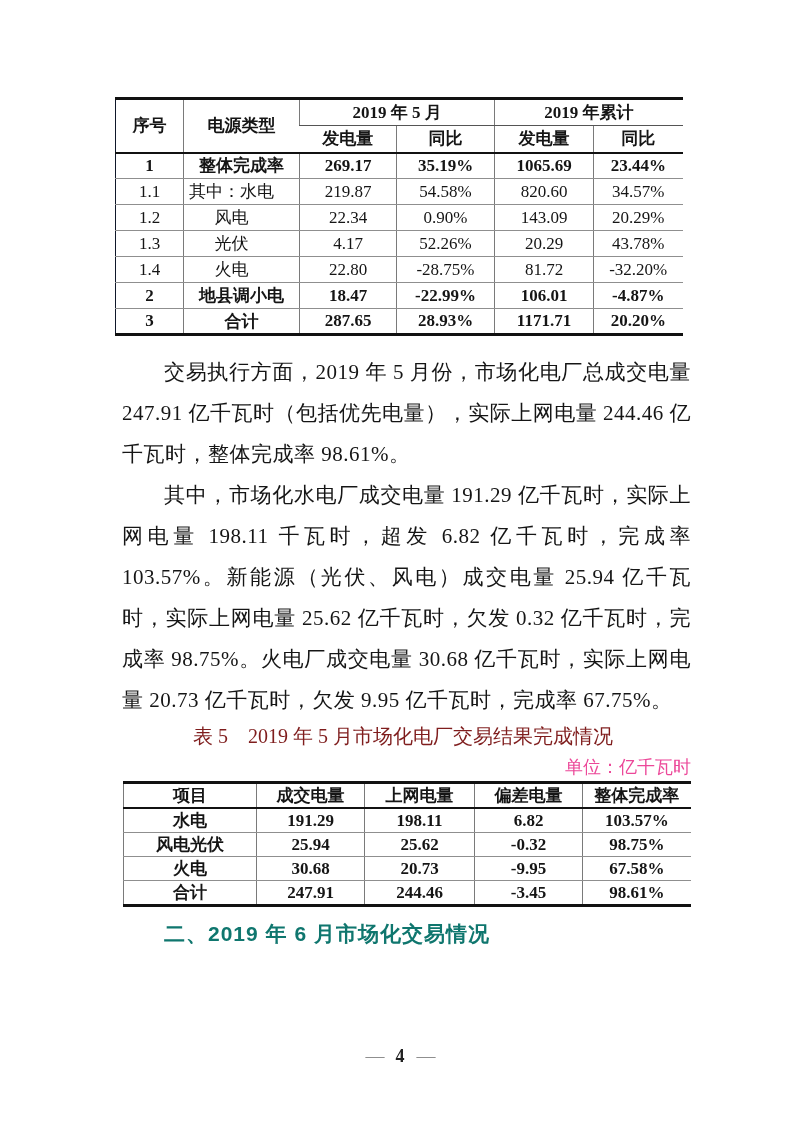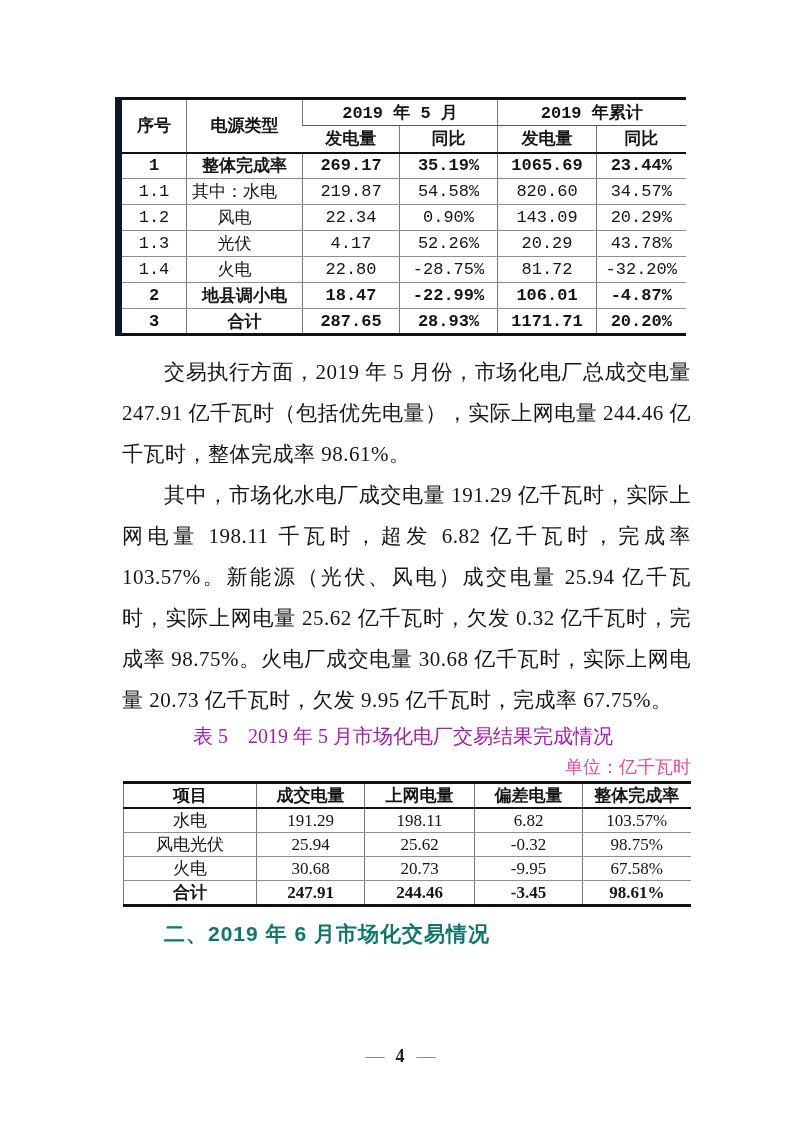--- a/index.html
+++ b/index.html
@@ -20,21 +20,21 @@
   table {
     border-collapse: collapse;
     width: 567px;
     table-layout: fixed;
     font-family: "Liberation Serif", "DejaVu Serif", serif;
     color: #151515;
   }
   th, td { text-align: center; vertical-align: middle; font-weight: normal; }
 
   
-  .t1 { border-top: 3px solid #111; border-bottom: 3px solid #111; border-left: 7px solid #0f172a; font-size: 17px; font-family: Liberation Mono, monospace; }
+  .t1 { border-top: 3px solid #111; border-bottom: 3px solid #111; border-left: 1px solid #0f172a; font-size: 17px; }
   .t1 th, .t1 td { border-left: 1px solid #7a7a7a; }
   .t1 th:first-child, .t1 td:first-child { border-left: none; }
   .t1 thead th { font-weight: bold; height: 27px; font-size: 17px; }
   .t1 thead .group th.grp { border-bottom: 1px solid #555; }
   .t1 thead tr.sub th { border-bottom: 2px solid #111; }
   .t1 thead th.span2 { border-bottom: 2px solid #111; }
   .t1 tbody td { height: 26px; border-bottom: 1px solid #8f8f8f; }
   .t1 tbody tr.bold td { font-weight: bold; }
   .t1 td.src-indent { text-align: center; padding-right: 20px; }
 
@@ -51,35 +51,35 @@
   }
   .para.first { margin-top: 16px; }
 
   
   .t5-caption {
     margin-top: 0;
     width: 576px;
     text-align: center;
     font-size: 20px;
     line-height: 30px;
-    color: #a21caf;
+    color: #7f1d1d;
   }
   .t5-unit {
     width: 576px;
     text-align: right;
     font-size: 18px;
     line-height: 26px;
     margin-top: 3px;
     padding-right: 0;
     color: #ec4899;
   }
 
   
   .t2 { border-top: 3px solid #111; border-bottom: 3px solid #111; border-left: 1px solid #7a7a7a; font-size: 17px; margin-top: 1px; margin-left: 8px; }
-  .t2 th, .t2 td { border-left: 1px solid #7a7a7a; }
+  .t2 th, .t2 td { border-left: 1px solid #7a7a7a; font-weight: bold; }
   .t2 th:first-child, .t2 td:first-child { border-left: none; }
   .t2 thead th { font-weight: bold; height: 22px; border-bottom: 2px solid #111; }
   .t2 tbody td { height: 24px; border-bottom: 1px solid #8f8f8f; }
   .t2 tbody tr.bold td { font-weight: bold; }
 
   
   .note {
     margin-top: 8px;
     width: 578px;
     font-size: 19px;

